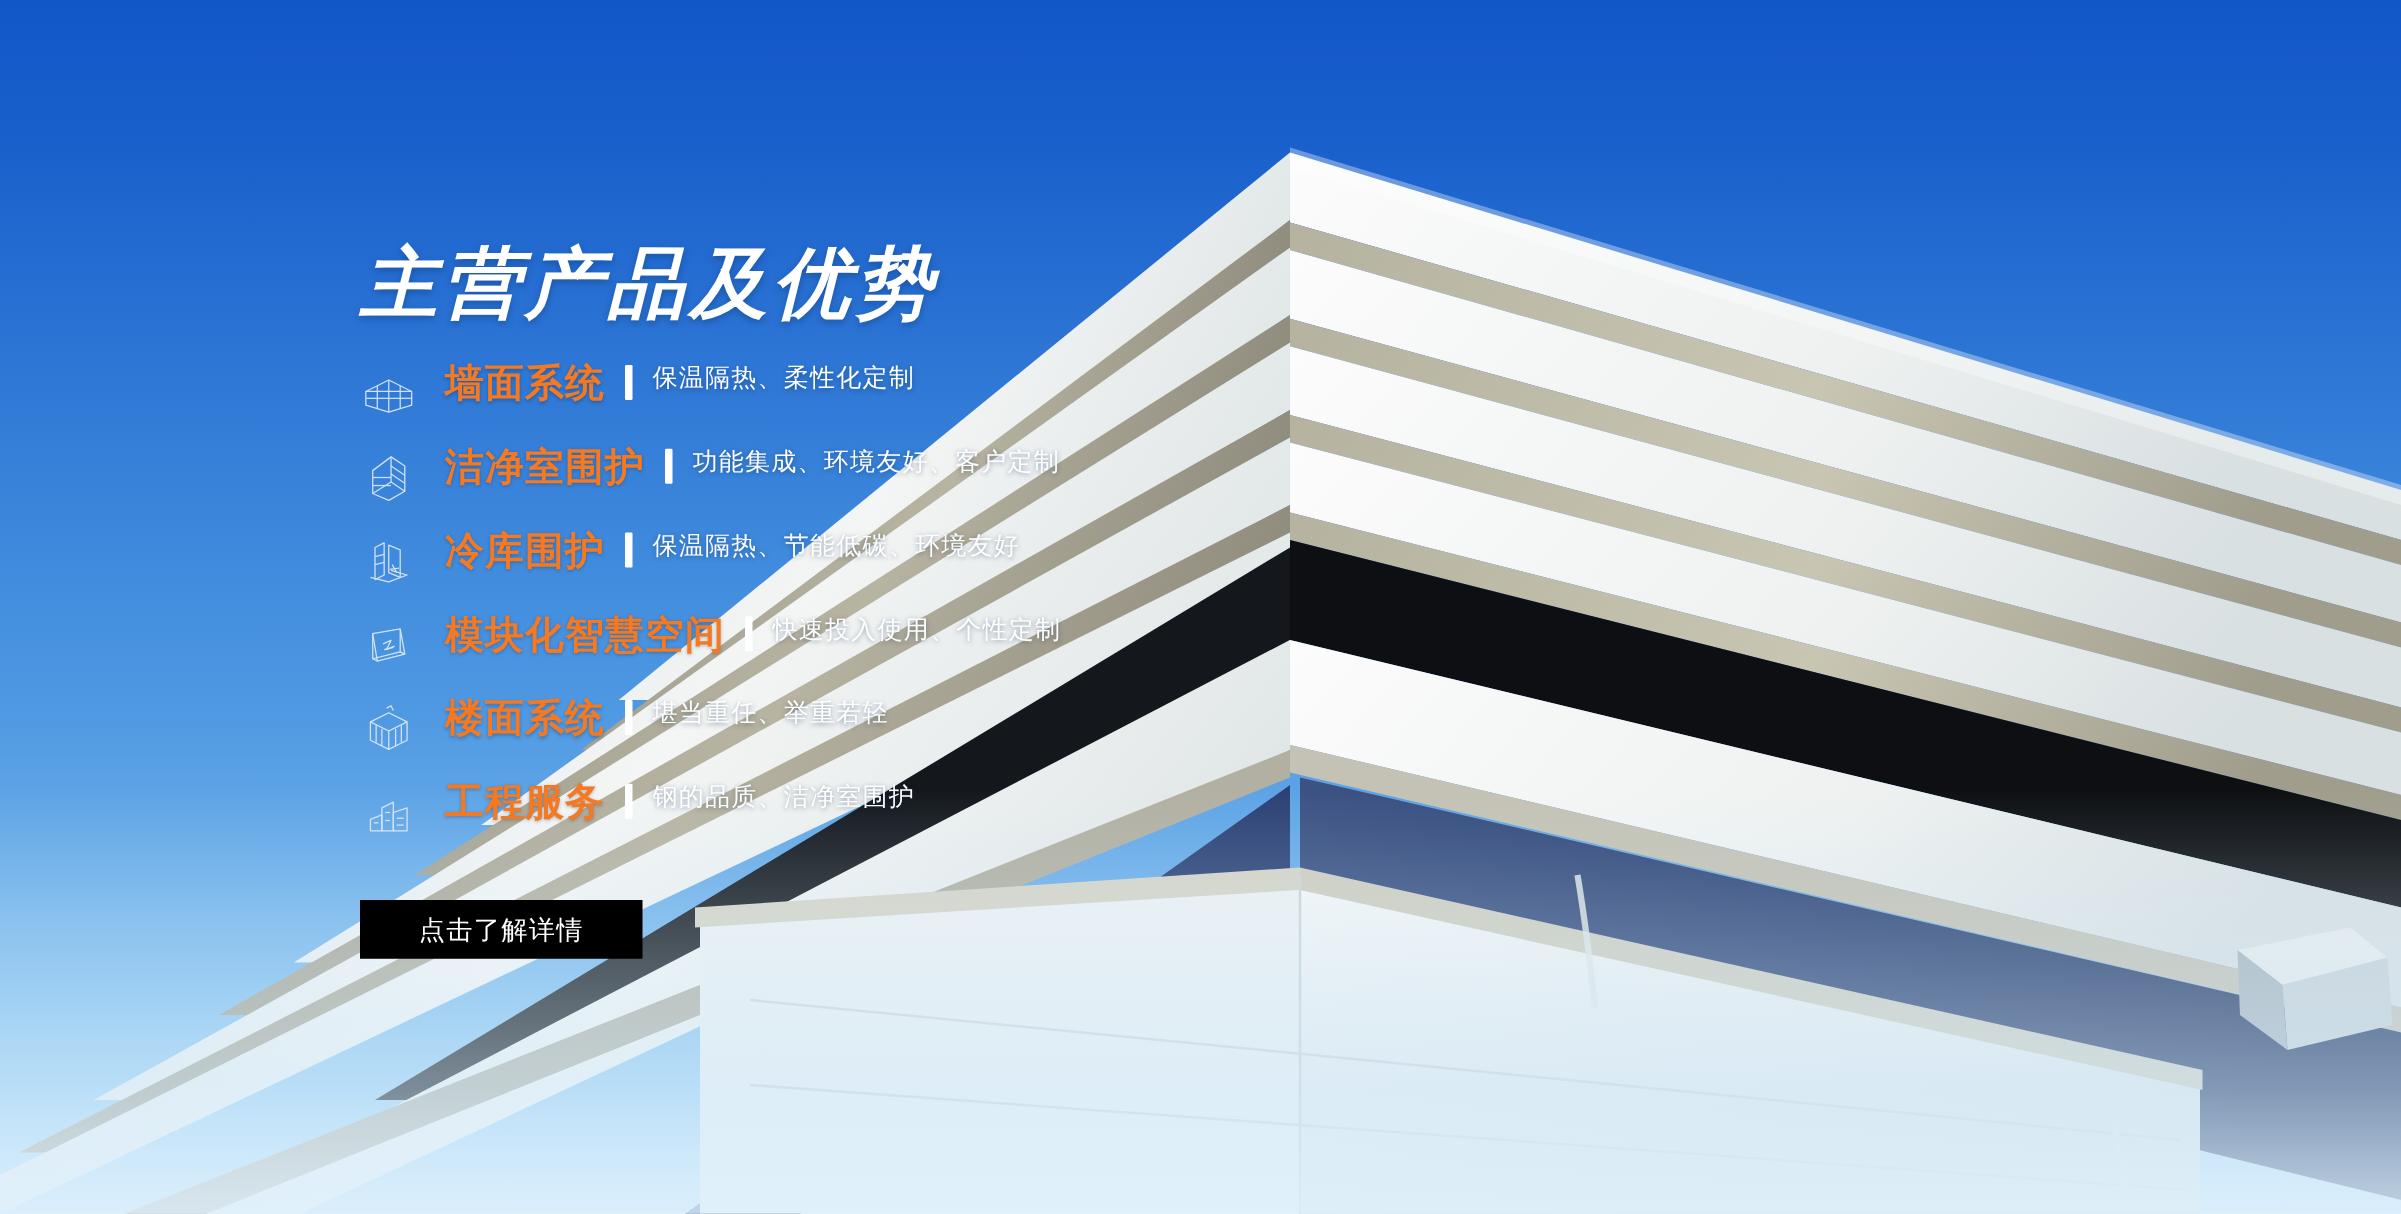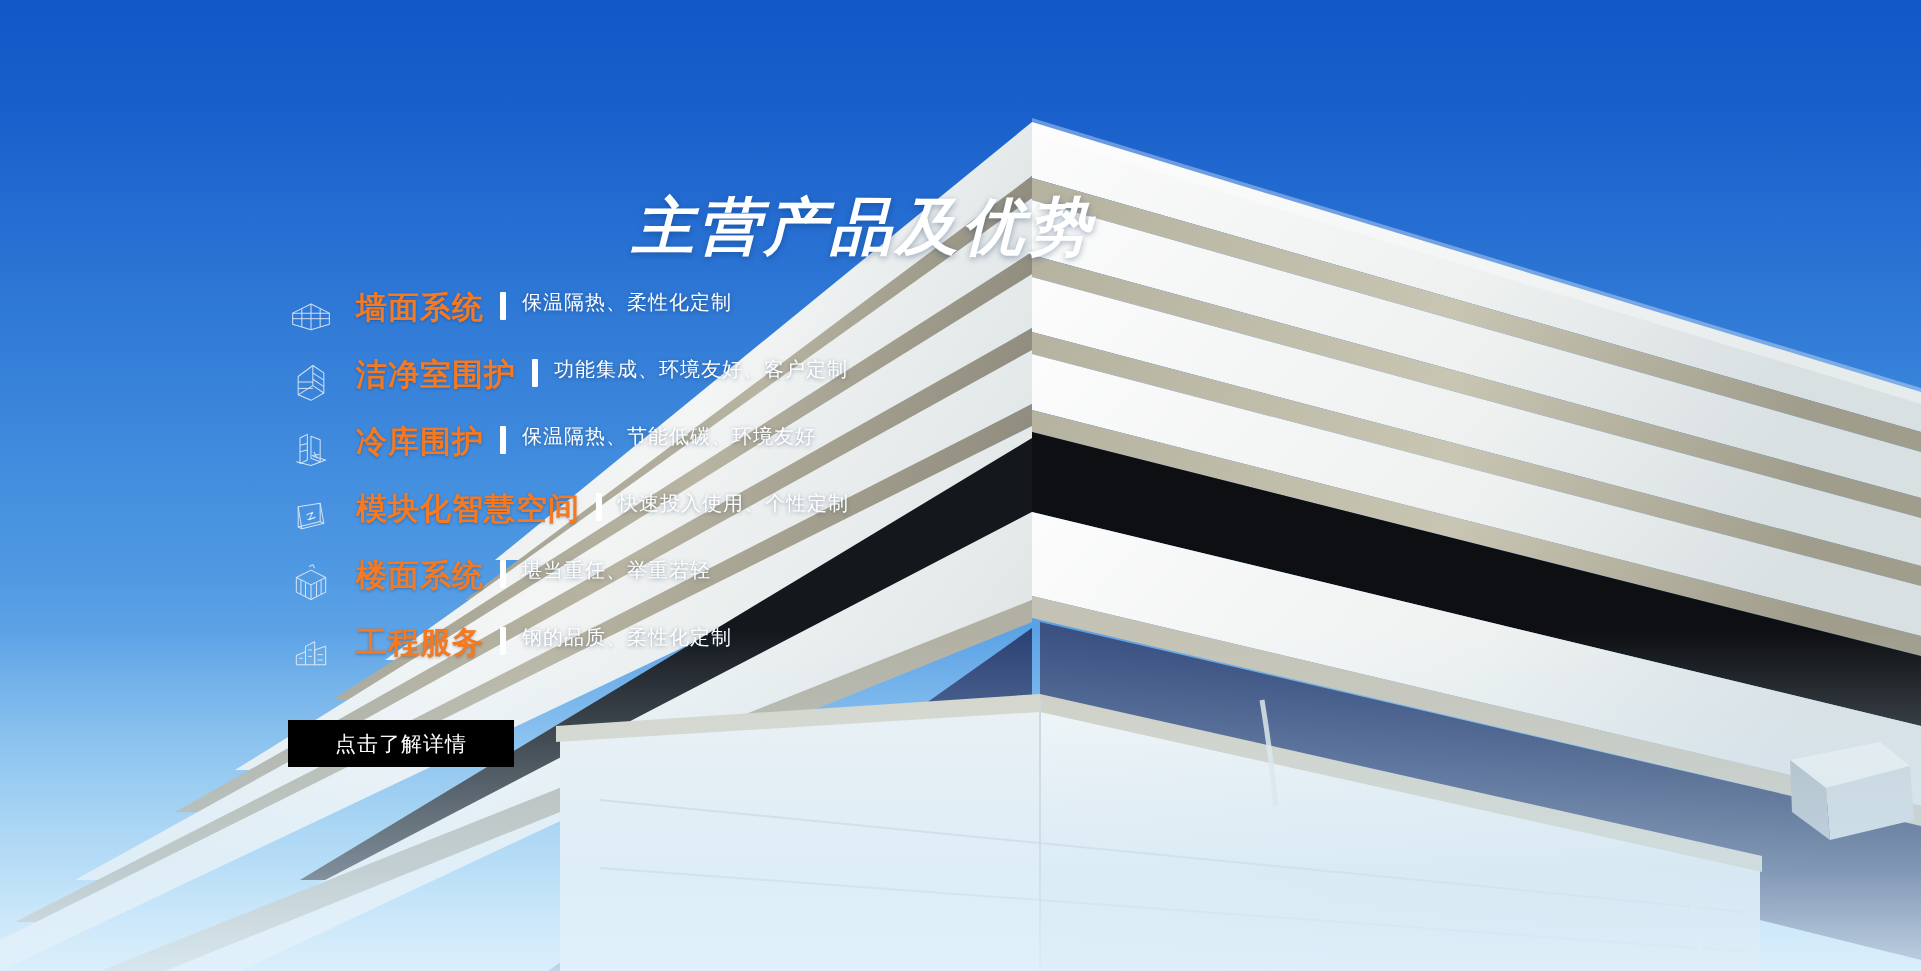--- a/index.html
+++ b/index.html
@@ -52,21 +52,20 @@
   .headline{
     font-size:62px;
     font-weight:bold;
     font-style:italic;
     color:#ffffff;
     letter-spacing:4px;
     line-height:1;
     margin-bottom:34px;
     text-shadow:0 2px 6px rgba(0,40,90,.35);
     white-space:nowrap;
-    text-align:center;
   }
 
   .list{ display:flex; flex-direction:column; }
 
   .row{
     display:flex;
     align-items:flex-start;
     height:67px;
   }
 
@@ -335,20 +334,20 @@
             <path d="M28 24 L40 20 L40 40 L28 40 Z"></path>
             <path d="M11 33 L15 33"></path>
               <path d="M21 24 L25 24"></path>
               <path d="M21 31 L25 31"></path>
             <path d="M31 29 L37 29"></path>
               <path d="M31 35 L37 35"></path>
           </svg>
         </span>
         <span class="cat">工程服务</span>
         <span class="bar"></span>
-        <span class="desc">钢的品质、柔性化定制</span>
+        <span class="desc">钢的品质、洁净室围护</span>
       </div>
 
     </div>
 
     <button class="cta" type="button">点击了解详情</button>
   </div>
 </div>
 
 </body></html>

